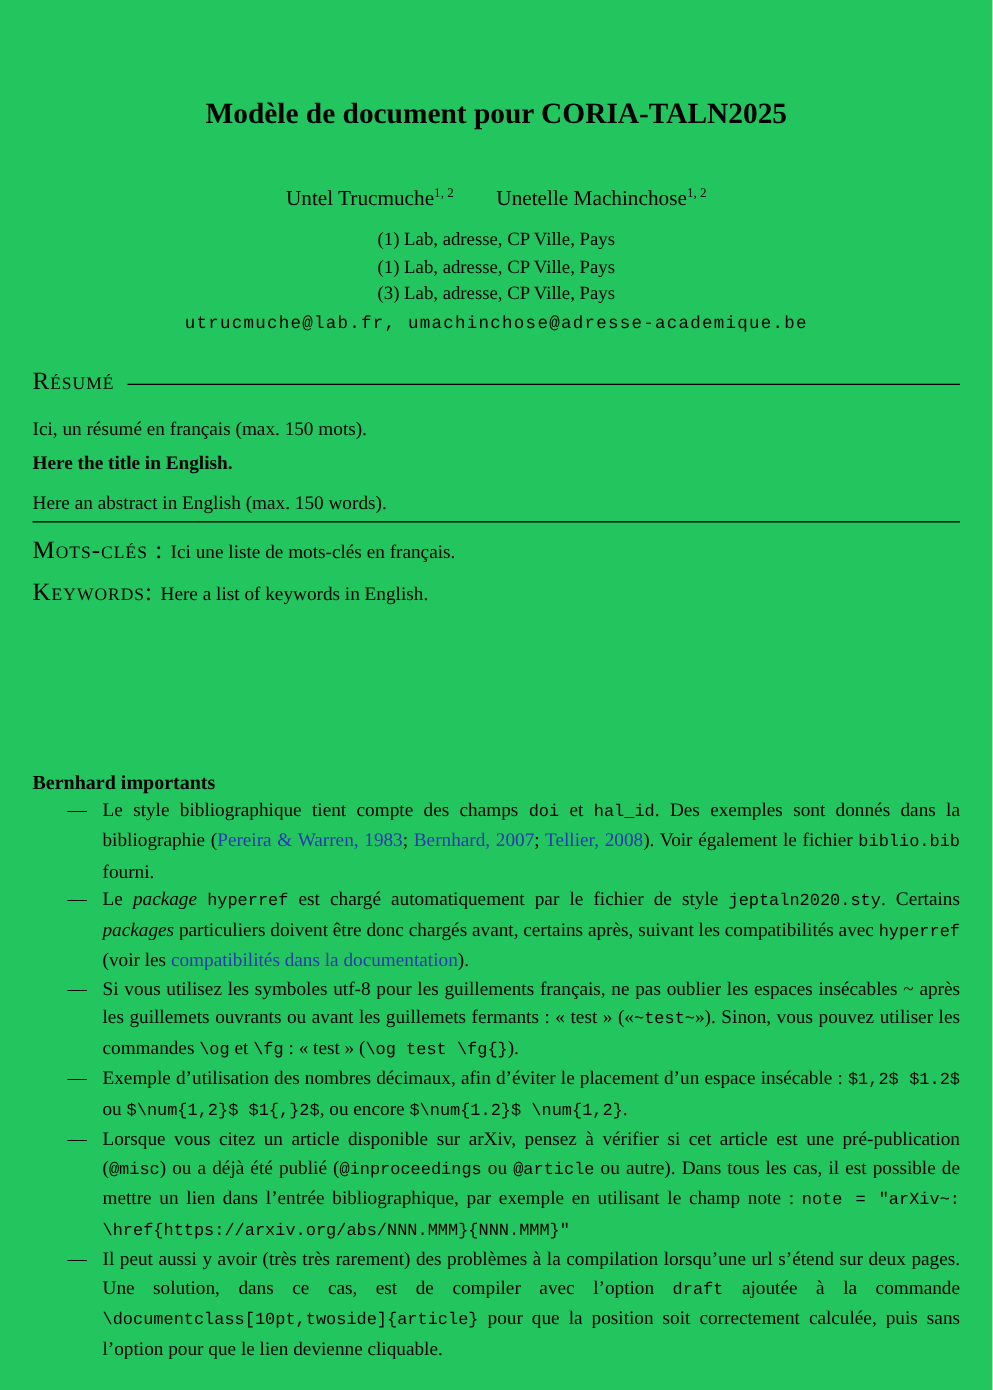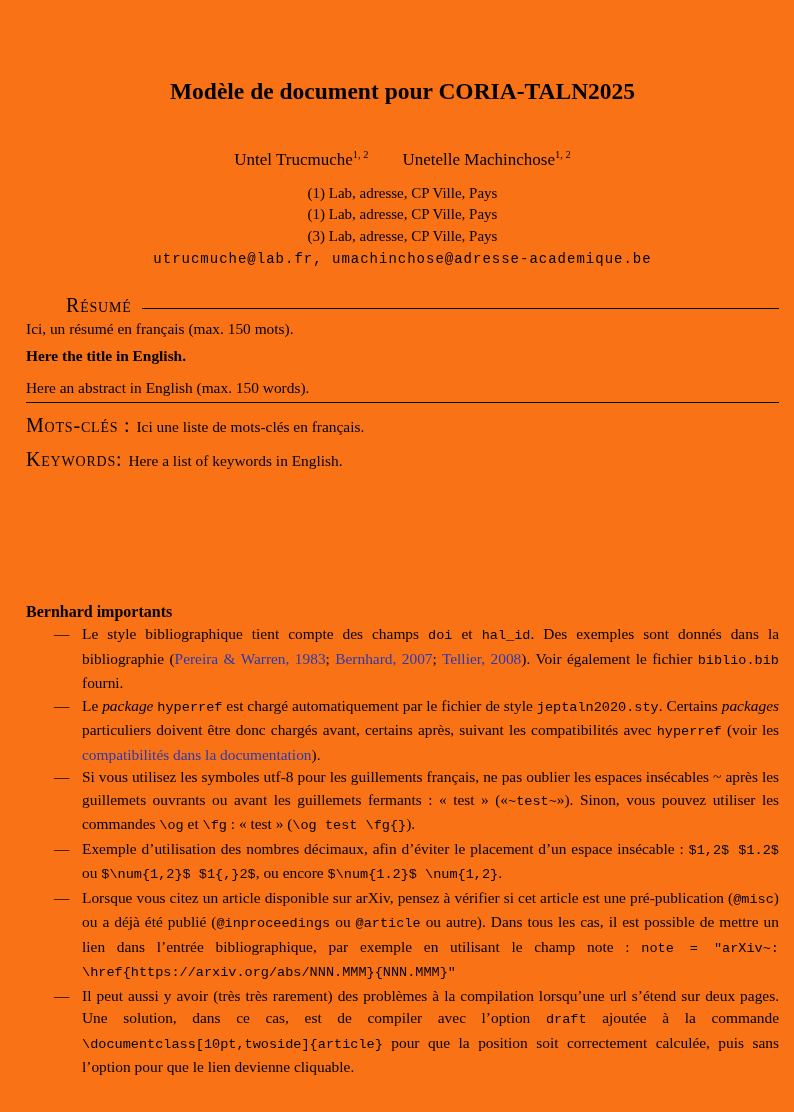--- a/index.html
+++ b/index.html
@@ -5,22 +5,22 @@
 <style>
   * { box-sizing: border-box; }
   html, body { margin: 0; padding: 0; background: #ffffff; }
   :root { --link-color: #2939b0; }
 
   .page {
     position: relative;
     width: 794px;
     height: 1112px;
     margin: 0 auto;
-    padding: 78px 15px 16px 26px;
-    background: #f97316;
+    padding: 78px 26px 16px 26px;
+    background: #22c55e;
     color: #000000;
     font-family: "Liberation Serif", "DejaVu Serif", serif;
     font-size: 15.4px;
     overflow: hidden;
   }
 
   .title {
     margin: 0 0 44px 0;
     text-align: center;
     font-size: 23.5px;
@@ -43,36 +43,35 @@
     text-align: center;
     font-family: "Liberation Mono", "DejaVu Sans Mono", monospace;
     font-size: 14px;
     letter-spacing: 1px;
   }
 
   .sect-head {
     display: flex;
     align-items: center;
     margin-top: 27px;
-    margin-left: 40px;
   }
   .sect-label {
     font-variant: small-caps;
     font-size: 20px;
     letter-spacing: 0.04em;
     white-space: nowrap;
   }
   .rule {
     flex: 1;
     border-bottom: 1.4px solid #000;
     margin-left: 10px;
     margin-top: 5px;
   }
 
-  .sect-text { margin: 3px 0 0 0; }
+  .sect-text { margin: 18px 0 0 0; }
 
   .abstract-title { margin: 9px 0 0 0; font-weight: 700; }
   .abstract-text {
     margin: 14px 0 0 0;
     padding-bottom: 5px;
     border-bottom: 1.4px solid #000;
   }
 
   .kv { margin: 11px 0 0 0; }
   .kv .sect-label { margin-right: 6px; }

